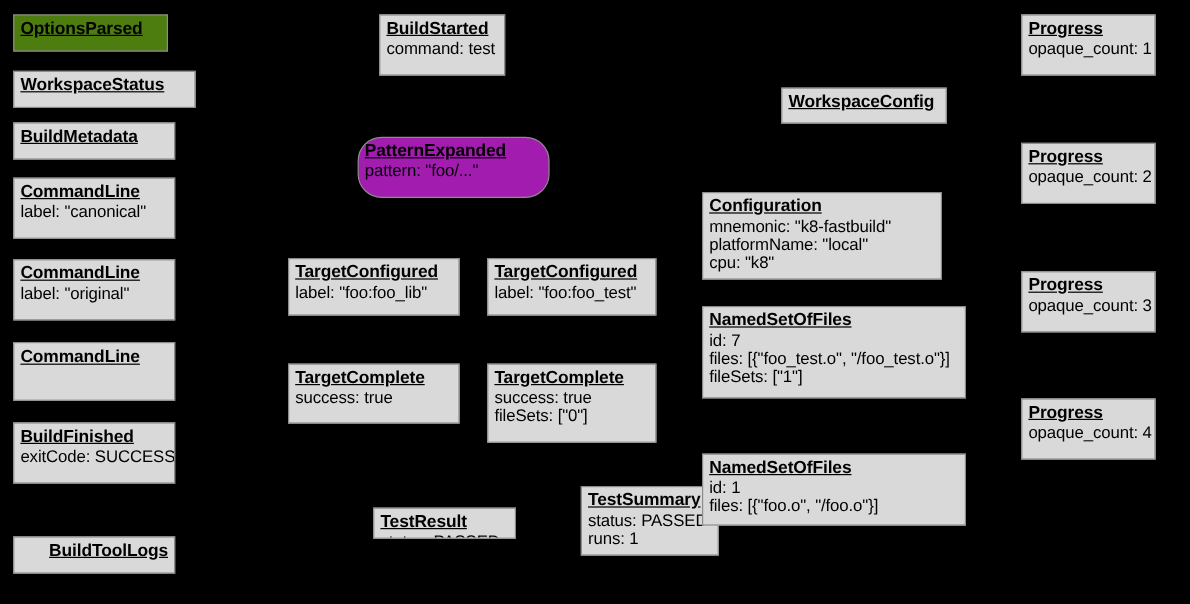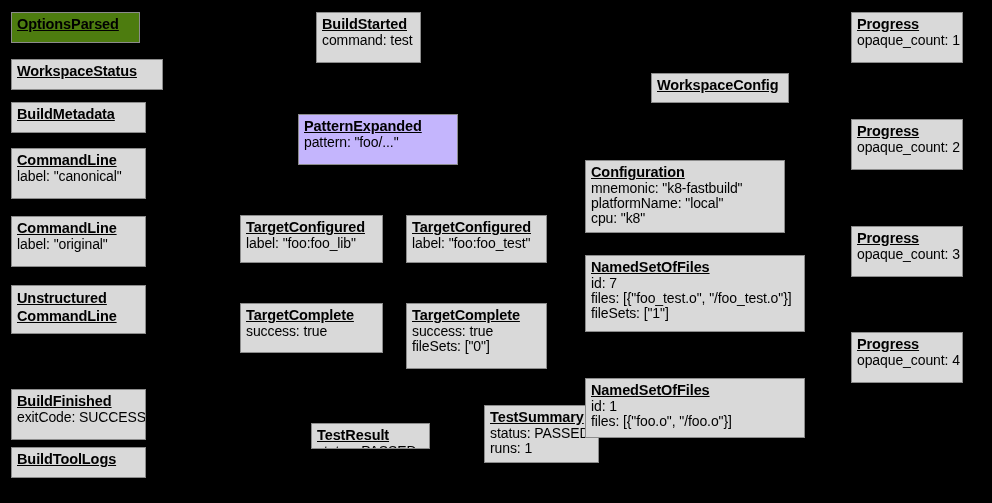--- a/index.html
+++ b/index.html
@@ -82,46 +82,45 @@
     <div class="node" style="left: 11px; top: 216px; width: 135px; height: 51px; background: rgb(217, 217, 217); border-color: rgb(140, 140, 140); color: rgb(0, 0, 0);">
       <div>
         <span class="node-title">CommandLine</span>
       </div>
       <div>
         <span class="node-field">label: "original"</span>
       </div>
     </div>
     <div class="node" style="left: 11px; top: 285px; width: 135px; height: 49px; background: rgb(217, 217, 217); border-color: rgb(140, 140, 140); color: rgb(0, 0, 0);">
       <div>
-        <span class="node-title-line">Unstructured</span>
         <span class="node-title-line">CommandLine</span>
       </div>
     </div>
-    <div class="node" style="left: 11px; top: 352px; width: 135px; height: 51px; background: rgb(217, 217, 217); border-color: rgb(140, 140, 140); color: rgb(0, 0, 0); margin-top: 37px;">
+    <div class="node" style="left: 11px; top: 352px; width: 135px; height: 51px; background: rgb(217, 217, 217); border-color: rgb(140, 140, 140); color: rgb(0, 0, 0);">
       <div>
         <span class="node-title">BuildFinished</span>
       </div>
       <div>
         <span class="node-field">exitCode: SUCCESS</span>
       </div>
     </div>
-    <div class="node" style="left: 11px; top: 447px; width: 135px; height: 31px; background: rgb(217, 217, 217); border-color: rgb(140, 140, 140); color: rgb(0, 0, 0);">
+    <div class="node" style="left: 11px; top: 447px; width: 135px; height: 31px; background: rgb(217, 217, 217); border-color: rgb(140, 140, 140); color: rgb(0, 0, 0); text-align: right;">
       <div>
         <span class="node-title">BuildToolLogs</span>
       </div>
     </div>
     <div class="node" style="left: 300px; top: 12px; width: 105px; height: 51px; background: rgb(217, 217, 217); border-color: rgb(140, 140, 140); color: rgb(0, 0, 0); margin-left: 16px;">
       <div>
         <span class="node-title">BuildStarted</span>
       </div>
       <div>
         <span class="node-field">command: test</span>
       </div>
     </div>
-    <div class="node" style="left: 298px; top: 114px; width: 160px; height: 51px; background: #c4b5fd; border-color: rgb(140, 140, 140); color: rgb(0, 0, 0);">
+    <div class="node" style="left: 298px; top: 114px; width: 160px; height: 51px; background: #a21caf; border-color: rgb(140, 140, 140); color: rgb(0, 0, 0); border-radius: 20px;">
       <div>
         <span class="node-title">PatternExpanded</span>
       </div>
       <div>
         <span class="node-field">pattern: "foo/..."</span>
       </div>
     </div>
     <div class="node" style="left: 240px; top: 215px; width: 143px; height: 48px; background: rgb(217, 217, 217); border-color: rgb(140, 140, 140); color: rgb(0, 0, 0);">
       <div>
         <span class="node-title">TargetConfigured</span>

